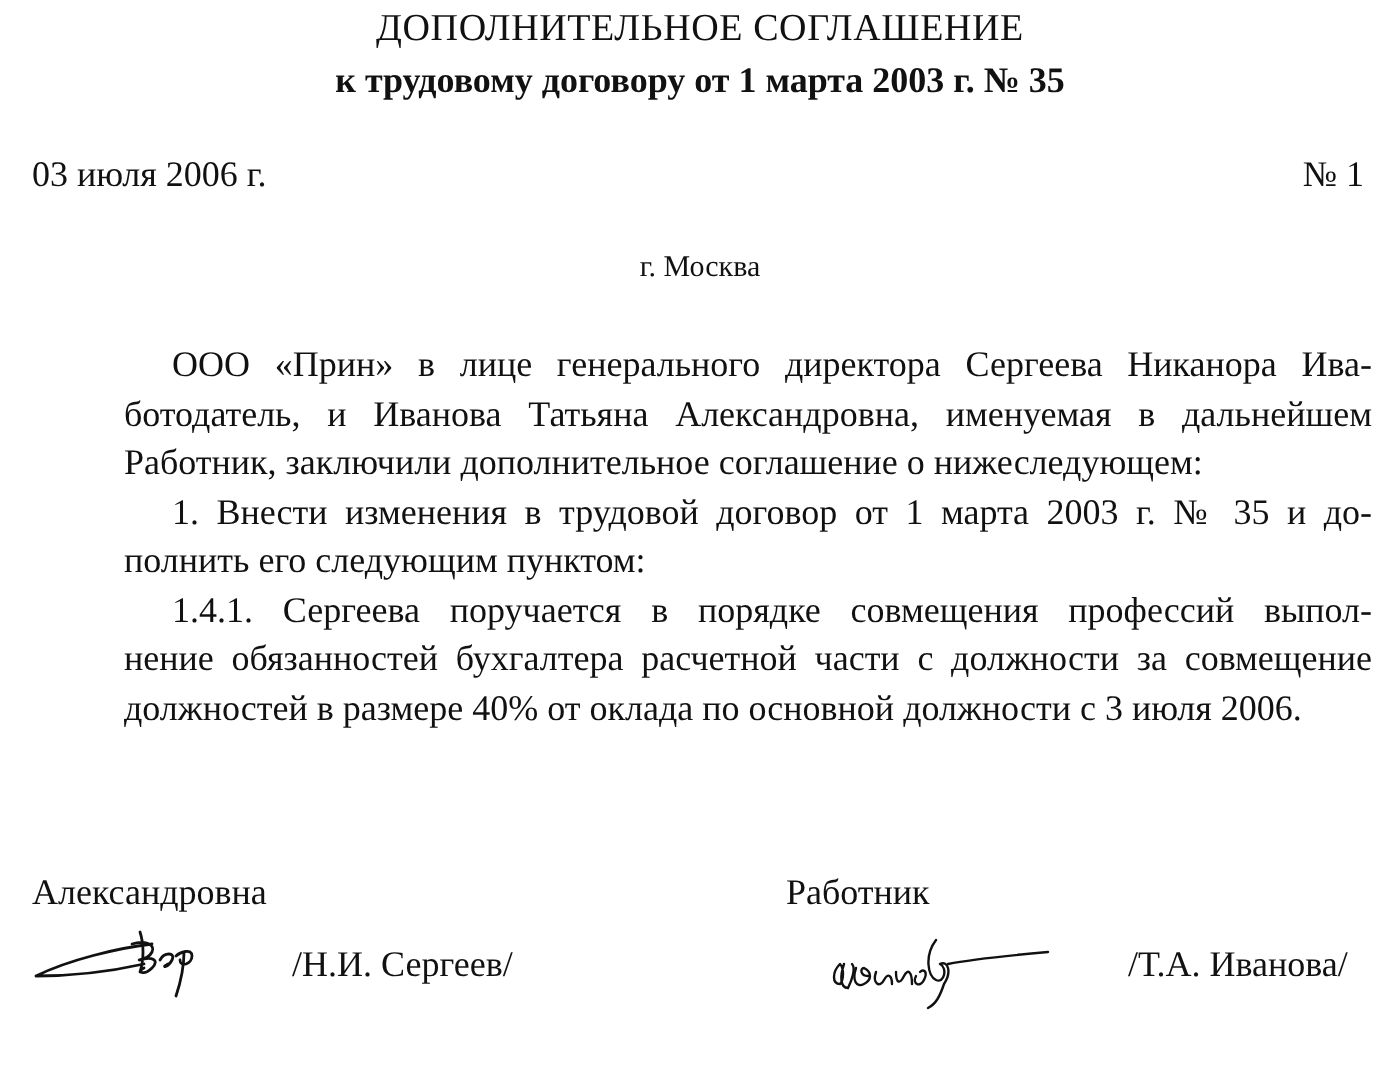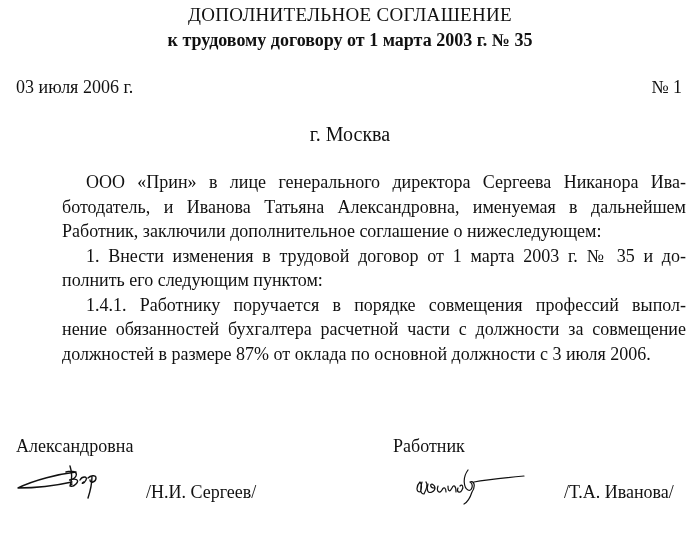--- a/index.html
+++ b/index.html
@@ -50,21 +50,21 @@
       right: 18px;
       top: 76px;
       font-size: 18px;
       line-height: 22px;
     }
     .city {
       position: absolute;
       left: 0; width: 700px;
       top: 123px;
       text-align: center;
-      font-size: 20px;
+      font-size: 15px;
       line-height: 22px;
     }
     .body-text {
       position: absolute;
       left: 16px;
       width: 670px;
       top: 170px;
       font-size: 18px;
       line-height: 24.5px;
     }
@@ -83,21 +83,20 @@
       font-size: 18px;
       line-height: 22px;
     }
     .sig-label.employer { left: 16px; }
     .sig-label.employee { left: 393px; }
     .sig-name {
       position: absolute;
       top: 471px;
       font-size: 18px;
       line-height: 22px;
-      margin-top: 10px;
     }
     .sig-name.employer { left: 146px; }
     .sig-name.employee { left: 564px; }
     .signature {
       position: absolute;
     }
     .signature.employer { left: 14px; top: 458px; width: 90px; height: 50px; }
     .signature.employee { left: 412px; top: 462px; width: 120px; height: 50px; }
   </style>
 </head>
@@ -117,23 +116,23 @@
     <div>
       <span class="line first">ООО «Прин» в лице генерального директора Сергеева Никанора Ива-</span>
       <span class="line">ботодатель, и Иванова Татьяна Александровна, именуемая в дальнейшем</span>
       <span class="line last">Работник, заключили дополнительное соглашение о нижеследующем:</span>
     </div>
     <div>
       <span class="line first">1. Внести изменения в трудовой договор от 1 марта 2003 г. № 35 и до-</span>
       <span class="line last">полнить его следующим пунктом:</span>
     </div>
     <div>
-      <span class="line first">1.4.1. Работнику поручается в порядке совмещения профессий выпол-</span>
+      <span class="line first">1.4.1. Сергеева поручается в порядке совмещения профессий выпол-</span>
       <span class="line">нение обязанностей бухгалтера расчетной части с должности за совмещение</span>
-      <span class="line last">должностей в размере 87% от оклада по основной должности  с 3 июля 2006.</span>
+      <span class="line last">должностей в размере 40% от оклада по основной должности  с 3 июля 2006.</span>
     </div>
   </div>
 
   <div class="sig-label employer">Александровна</div>
   <div class="sig-label employee">Работник</div>
 
   <svg class="signature employer" viewBox="0 0 90 50">
     <path d="M4,30 C20,22 45,16 62,14 M4,30 C20,30 40,28 58,24" fill="none" stroke="#111" stroke-width="1.4" stroke-linecap="round"></path>
     <path d="M56,8 C58,14 58,22 56,28 M52,14 C58,12 64,14 62,18 C60,22 54,22 56,22 C62,20 66,22 62,26 C58,30 54,28 58,26" fill="none" stroke="#111" stroke-width="1.4" stroke-linecap="round"></path>
     <path d="M66,22 C68,18 74,18 72,22 C70,26 66,26 70,24 M74,20 C76,18 82,16 82,20 C82,24 76,26 76,22 M78,18 C78,26 76,34 74,40" fill="none" stroke="#111" stroke-width="1.4" stroke-linecap="round"></path>

